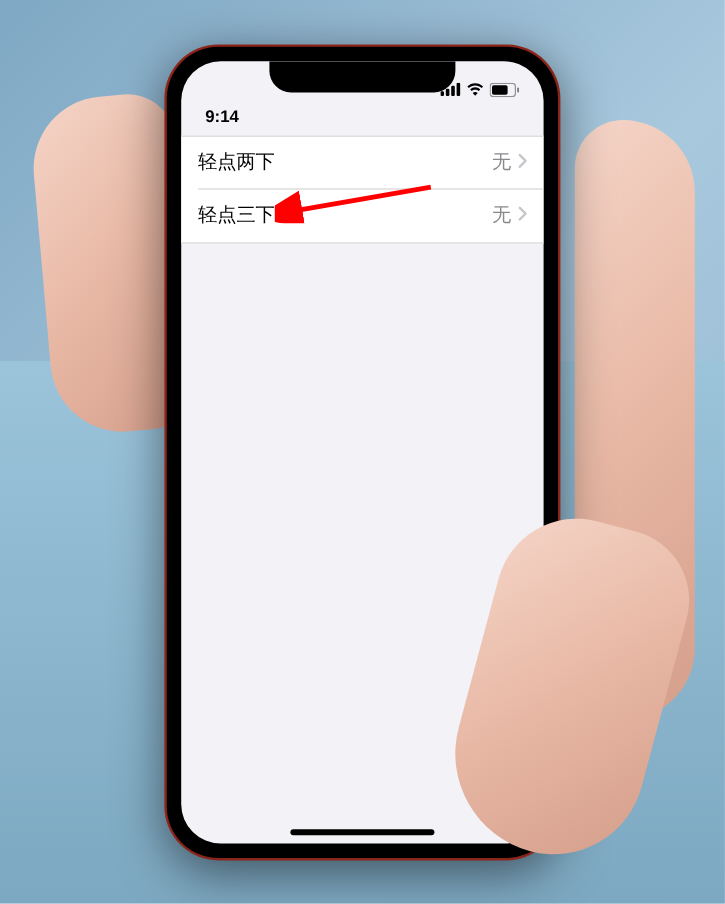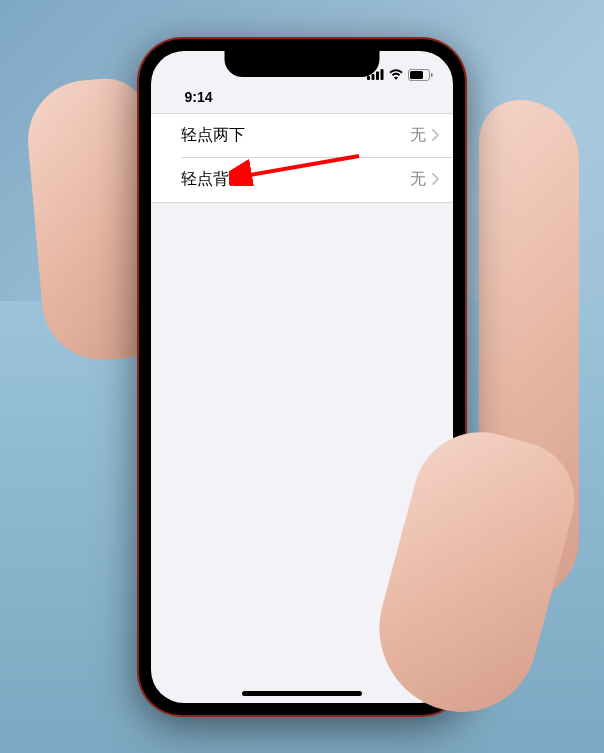--- a/index.html
+++ b/index.html
@@ -95,21 +95,20 @@
       display: flex;
       justify-content: space-between;
       align-items: center;
       padding: 8px 20px 0;
       height: 40px;
       font-size: 14px;
       font-weight: 600;
     }
     .status-left {
       width: 55px;
-      text-align: center;
       margin-top: 44px;
     }
     .status-right {
       display: flex;
       align-items: center;
       gap: 4px;
     }
     .signal-icon svg, .wifi-icon svg, .battery-icon svg {
       display: block;
     }
@@ -145,21 +144,20 @@
       border-top: 0.5px solid #d6d6d6;
       border-bottom: 0.5px solid #d6d6d6;
     }
     .list-row {
       display: flex;
       align-items: center;
       justify-content: space-between;
       padding: 11px 14px;
       min-height: 44px;
       position: relative;
-      margin-left: 16px;
     }
     .list-row:first-child::after {
       content: '';
       position: absolute;
       bottom: 0;
       left: 14px;
       right: 0;
       height: 0.5px;
       background: #d6d6d6;
     }
@@ -243,21 +241,21 @@
           <span class="row-trailing">
             <span class="row-value">无</span>
             <span class="row-chevron">
               <svg width="7" height="12" viewBox="0 0 7 12">
                   <path d="M1 1 L6 6 L1 11" stroke="#c7c7cc" stroke-width="2" fill="none" stroke-linecap="round" stroke-linejoin="round"></path>
                 </svg>
             </span>
           </span>
         </div>
         <div class="list-row">
-          <span class="row-label">轻点背面</span>
+          <span class="row-label">轻点三下</span>
           <span class="row-trailing">
             <span class="row-value">无</span>
             <span class="row-chevron">
               <svg width="7" height="12" viewBox="0 0 7 12">
                   <path d="M1 1 L6 6 L1 11" stroke="#c7c7cc" stroke-width="2" fill="none" stroke-linecap="round" stroke-linejoin="round"></path>
                 </svg>
             </span>
           </span>
         </div>
       </div>

